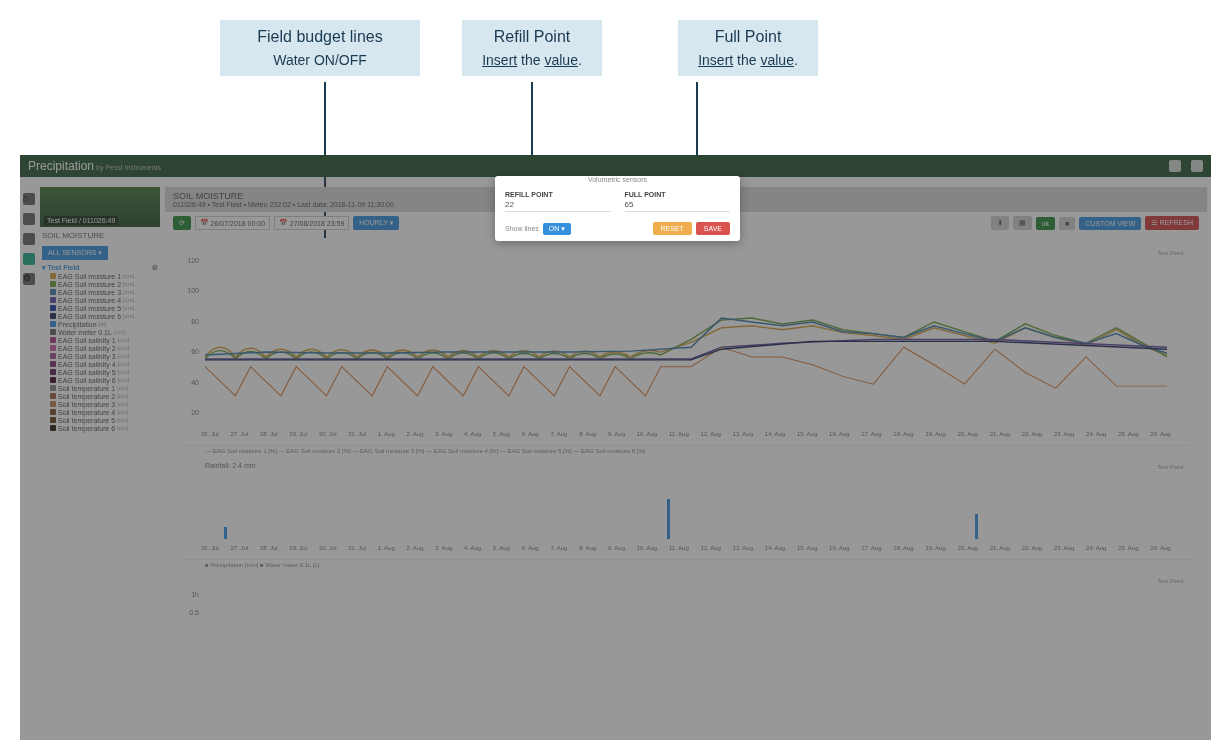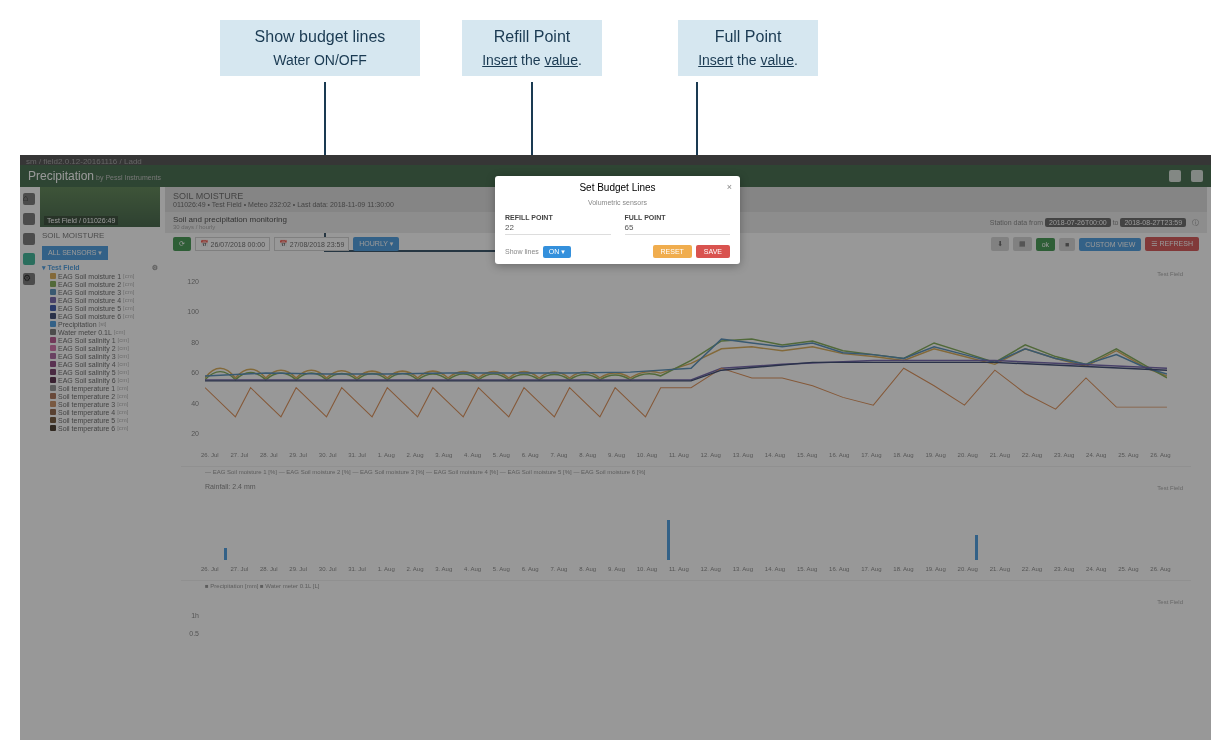--- a/index.html
+++ b/index.html
@@ -68,42 +68,41 @@
 .switch-row { display: flex; align-items: center; gap: 4px; font-size: 7px; color: #888; }
 .switch-on { background: #3490dc; color: #fff; padding: 2px 6px; border-radius: 2px; font-size: 7px; }
 .modal-btns { display: flex; gap: 4px; }
 .btn-reset { background: #f0ad4e; color: #fff; font-size: 7px; padding: 3px 8px; border-radius: 2px; }
 .btn-save { background: #d9534f; color: #fff; font-size: 7px; padding: 3px 8px; border-radius: 2px; }
 </style>
 </head>
 <body>
 
 <div class="callout" style="left:220px; top:20px; width:200px;">
-  <div>Show budget lines</div>
+  <div>Field budget lines</div>
   <div class="sub">Water ON/OFF</div>
 </div>
 <div class="callout" style="left:462px; top:20px; width:140px;">
   <div>Refill Point</div>
   <div class="sub"><span class="ul">Insert</span><span> the </span><span class="ul">value</span><span>.</span></div>
 </div>
 <div class="callout" style="left:678px; top:20px; width:140px;">
   <div>Full Point</div>
   <div class="sub"><span class="ul">Insert</span><span> the </span><span class="ul">value</span><span>.</span></div>
 </div>
 
 <div class="line" style="left:324px; top:82px; width:2px; height:168px;"></div>
 <div class="line" style="left:324px; top:250px; width:192px; height:2px;"></div>
 <div class="dot" style="left:510px; top:245px;"></div>
 <div class="line" style="left:531px; top:82px; width:2px; height:130px;"></div>
 <div class="dot" style="left:526px; top:212px;"></div>
 <div class="line" style="left:696px; top:82px; width:2px; height:130px;"></div>
 <div class="dot" style="left:691px; top:212px;"></div>
 
 <div class="app-wrap">
-  <div class="browser-tab">sm / field2.0.12-20161116 / Ladd</div>
   <div class="app-header">
     <div class="logo"><span>Precipitation</span><span class="sub">by Pessl Instruments</span></div>
     <div class="hdr-icons">
       <span></span>
       <span></span>
     </div>
   </div>
 
   <div class="sidebar">
     <div>⌂</div>
@@ -223,33 +222,20 @@
             <span class="unit">[cm]</span>
           </div>
         </div>
     </div>
   </div>
 
   <div class="main">
     <div class="info-bar">
       <div class="t1">SOIL MOISTURE</div>
       <div style="font-size:7px">011026:49 • Test Field • Meteo 232:02 • Last data: 2018-11-09 11:30:00</div>
-    </div>
-    <div class="sub-bar">
-      <div>
-        <div>Soil and precipitation monitoring</div>
-        <div style="font-size:6px;color:#999">30 days / hourly</div>
-      </div>
-      <div class="status-info">
-        <span>Station data from</span>
-        <span class="date-badge">2018-07-26T00:00</span>
-        <span>to</span>
-        <span class="date-badge">2018-08-27T23:59</span>
-        <span style="margin-left:4px;">ⓘ</span>
-      </div>
     </div>
     <div class="toolbar">
       <div class="left">
         <div class="btn btn-green">⟳</div>
         <div class="date-picker">📅 <span>26/07/2018 00:00</span></div>
         <div class="date-picker">📅 <span>27/08/2018 23:59</span></div>
         <div class="btn btn-blue">HOURLY ▾</div>
       </div>
       <div class="right">
         <div class="btn btn-grey">⬇</div>
@@ -372,24 +358,20 @@
           </div>
         <div class="plot"></div>
       </div>
     </div>
   </div>
 
   <div class="overlay-dim"></div>
 </div>
 
 <div class="modal">
-  <div class="modal-hdr">
-    <span>Set Budget Lines</span>
-    <span class="close">×</span>
-  </div>
   <div class="modal-sub">Volumetric sensors</div>
   <div class="modal-body">
     <div class="modal-col">
       <div class="lbl">REFILL POINT</div>
       <div class="val">22</div>
     </div>
     <div class="modal-col">
       <div class="lbl">FULL POINT</div>
       <div class="val">65</div>
     </div>

